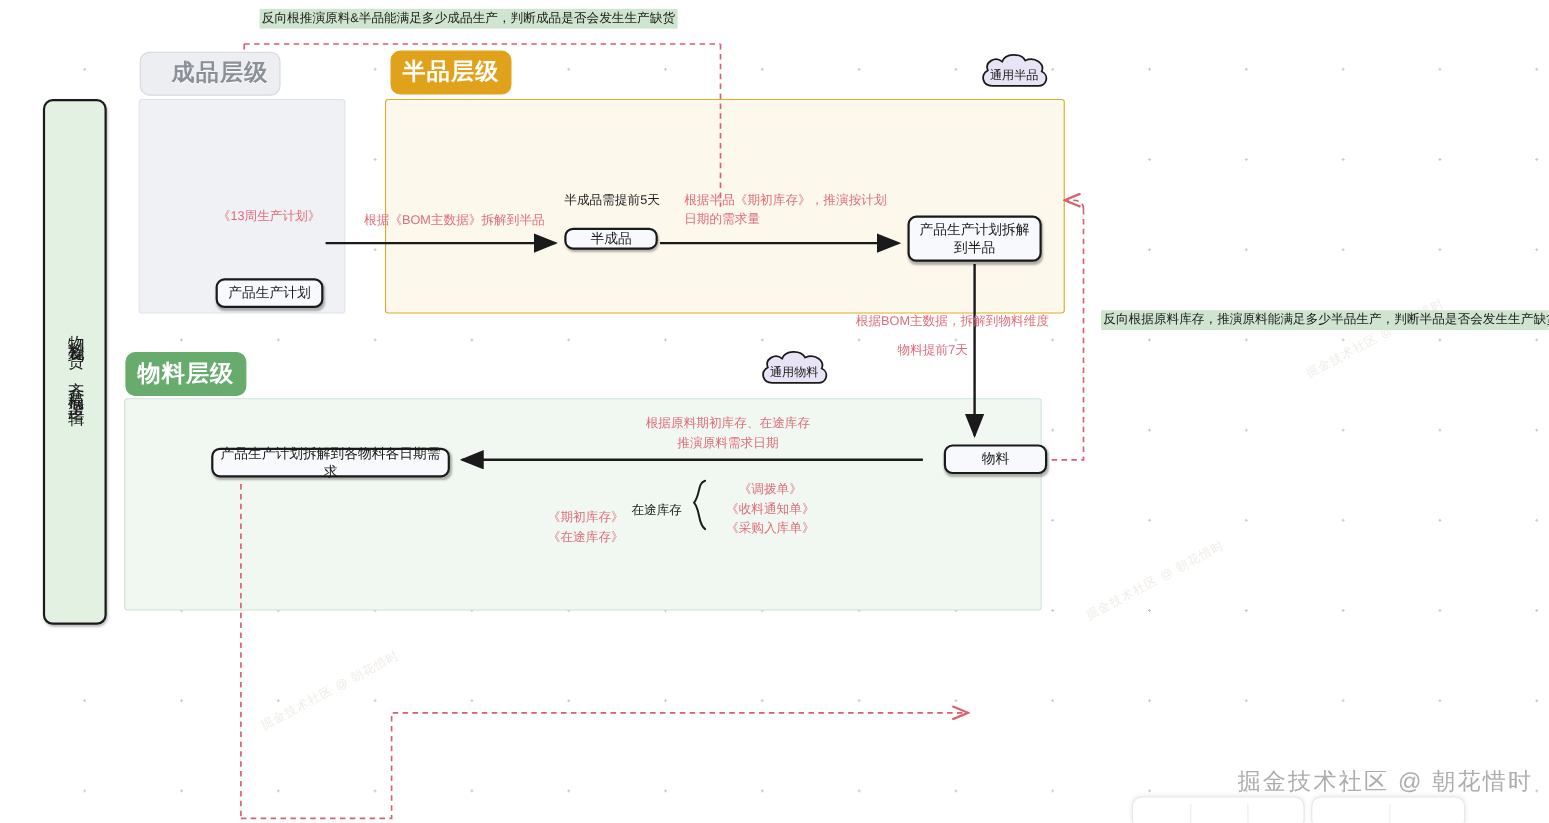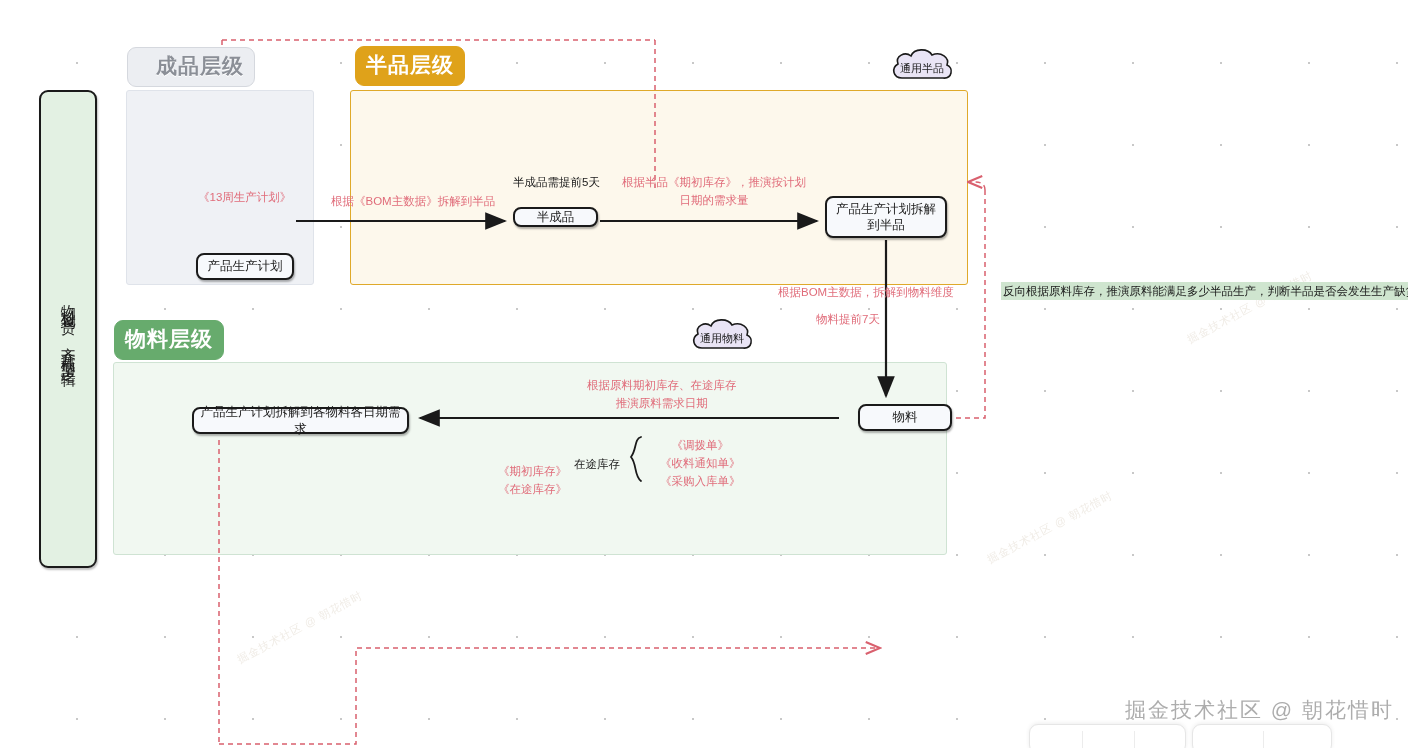--- a/index.html
+++ b/index.html
@@ -105,21 +105,21 @@
     line-height: 1.55;
     white-space: nowrap;
     color: #e06c7a;
   }
   .anno.dark { color: #1a1a1a; }
   .anno.center { text-align: center; }
 
   #anno-13week   { left: 198px; top: 175px; margin-top: 14px; }
   #anno-bom-semi { left: 331px; top: 193px; }
   #anno-semi-5d  { left: 513px; top: 174px; color: #1a1a1a; }
-  #anno-semi-init{ left: 622px; top: 174px; text-align: center; }
+  #anno-semi-init{ left: 622px; top: 174px; text-align: left; }
   #anno-bom-mat  { left: 778px; top: 284px; }
   #anno-mat-7d   { left: 816px; top: 311px; }
   #anno-mat-init { left: 587px; top: 377px; text-align: center; }
   #anno-stock-2  { left: 498px; top: 431px; text-align: center; margin-top: 32px; }
   #anno-intransit{ left: 574px; top: 456px; color: #1a1a1a; }
   #anno-orders   { left: 660px; top: 437px; text-align: center; }
 
   
   .note-hl {
     position: absolute;
@@ -274,20 +274,21 @@
     <div>《期初库存》</div>
     <div>《在途库存》</div>
   </div>
   <div class="anno dark" id="anno-intransit">在途库存</div>
   <div class="anno center" id="anno-orders">
     <div>《调拨单》</div>
     <div>《收料通知单》</div>
     <div>《采购入库单》</div>
   </div>
 
+  <div class="note-hl" id="note-top">反向根推演原料&amp;半品能满足多少成品生产，判断成品是否会发生生产缺货</div>
   <div class="note-hl" id="note-right">反向根据原料库存，推演原料能满足多少半品生产，判断半品是否会发生生产缺货</div>
 
   <div id="sidebar">
     <span id="sidebar-label">物料到货&amp;齐套模型逻辑</span>
   </div>
 
   <div id="watermark">掘金技术社区 @ 朝花惜时</div>
 
   <div class="toolbar-pill" id="pill-left">
     <div class="pill-divider" style="left:52px;"></div>

